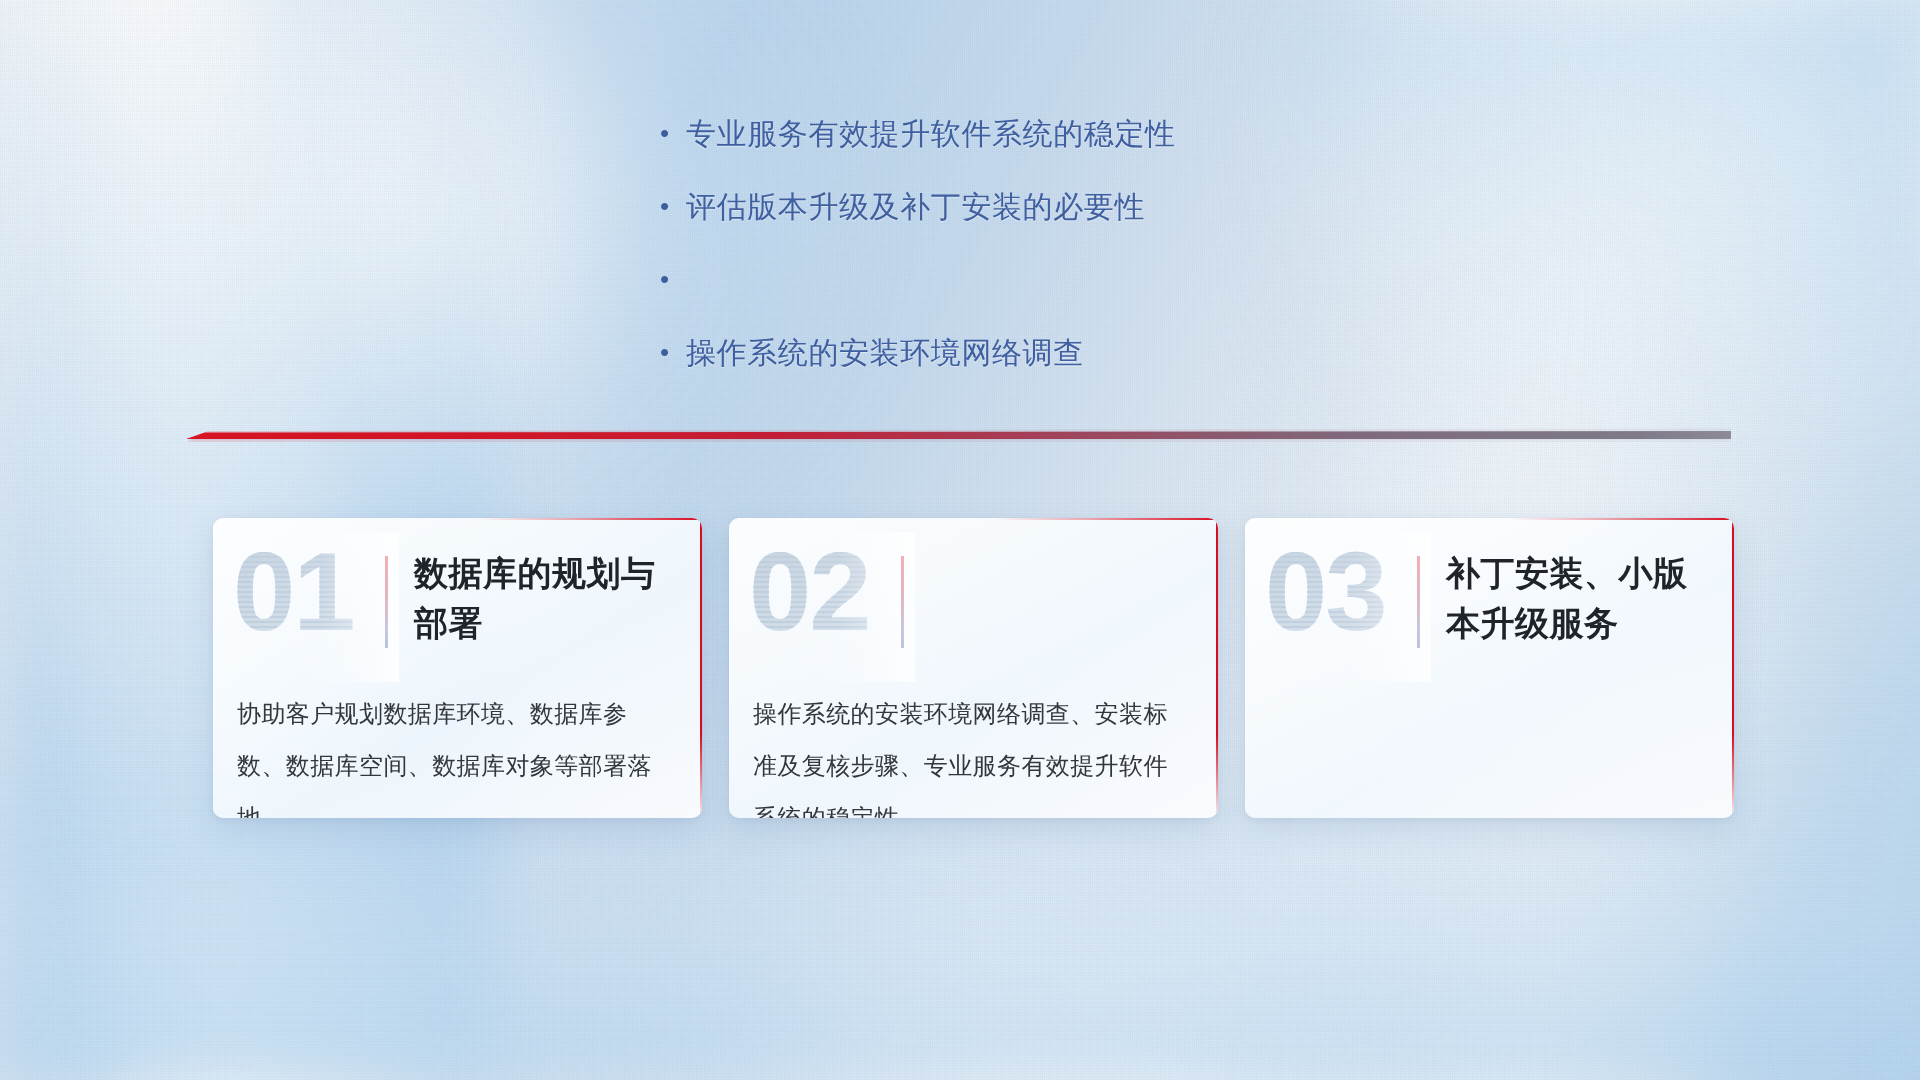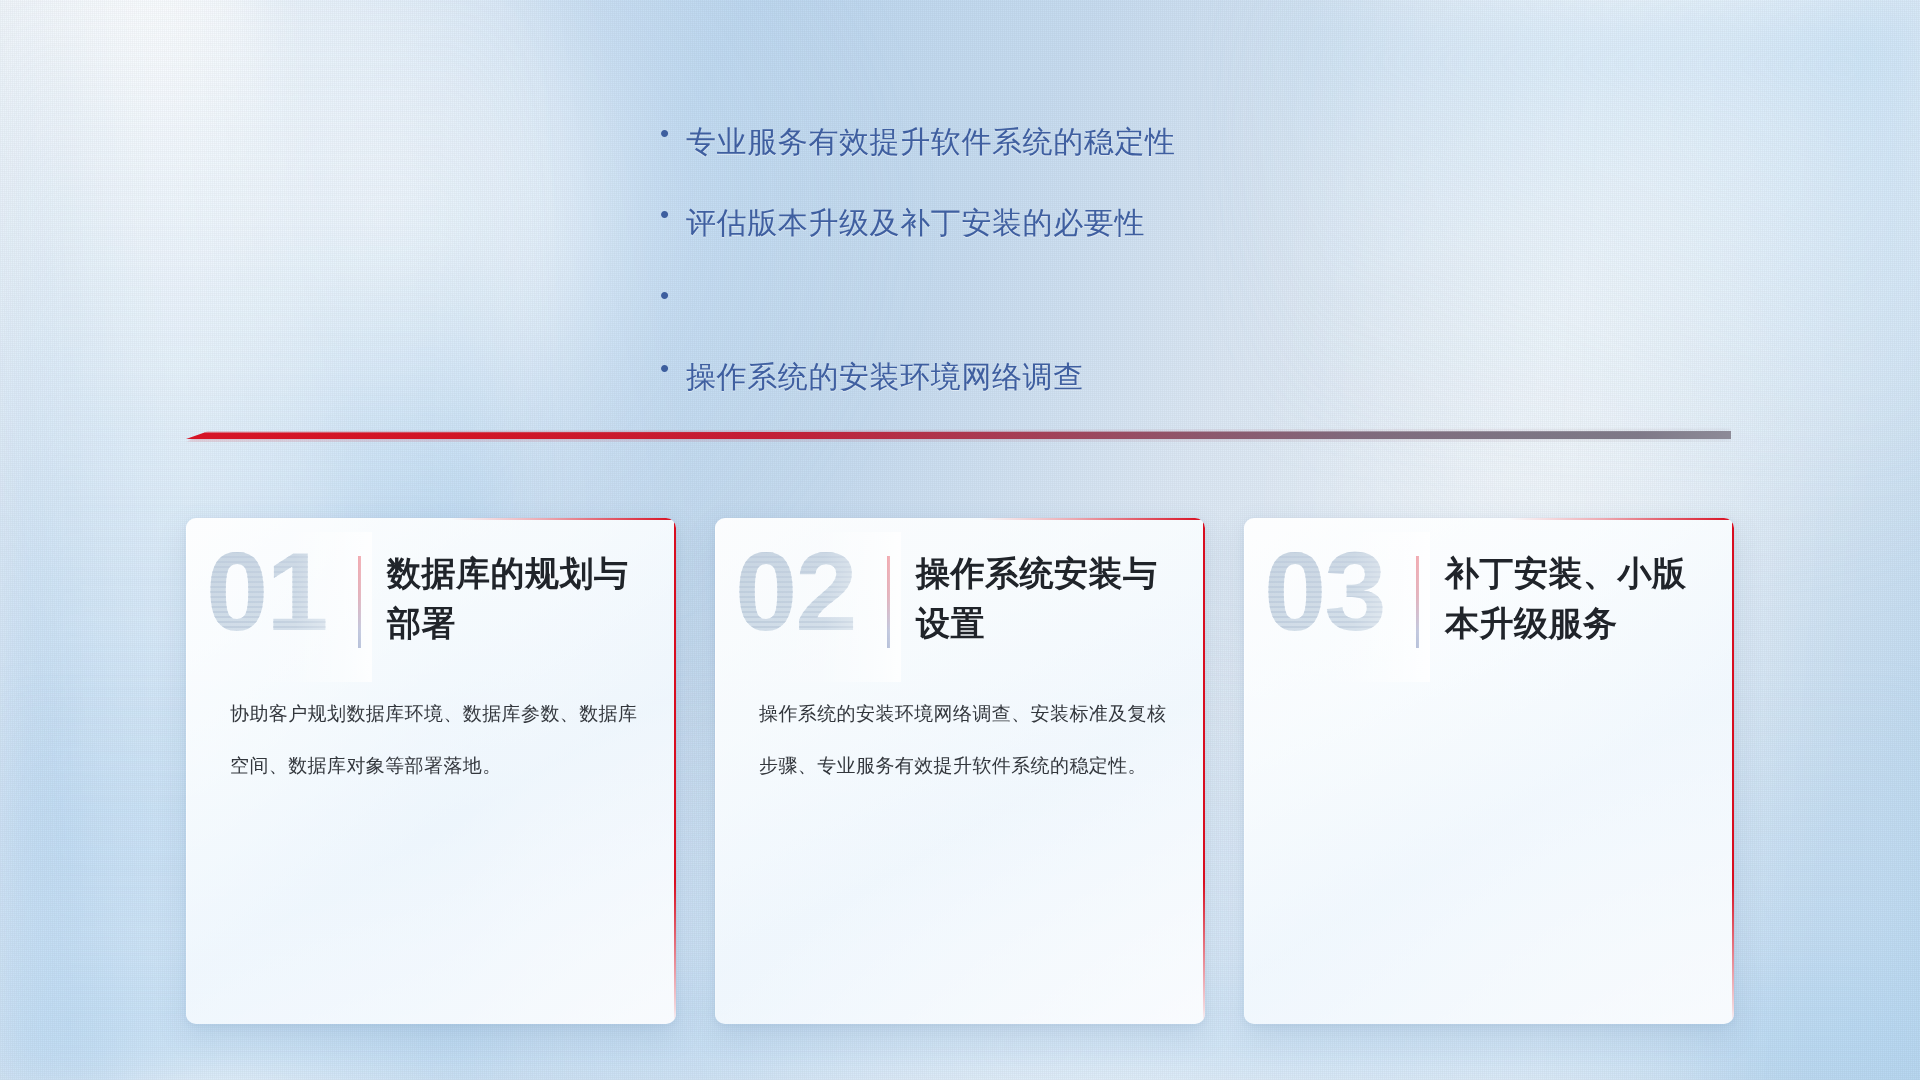--- a/index.html
+++ b/index.html
@@ -129,21 +129,20 @@
     line-height:43px;
     text-align:left;
   }
   .bullet-text{
     font-size:30px;
     line-height:43px;
     color:#3f5fa0;
     letter-spacing:.6px;
     font-weight:500;
     text-shadow:0 1px 1px rgba(255,255,255,.45);
-    margin-top:8px;
   }
 
   
   .divider-wrap{
     position:absolute;
     left:186px; top:424px;
     width:1545px; height:18px;
   }
   .divider-line{
     position:absolute; left:0; bottom:3px;
@@ -175,31 +174,32 @@
   
   .cards{
     position:absolute;
     left:186px; top:518px;
     width:1548px; height:400px;
     display:flex;
     justify-content:space-between;
   }
   .card{
     position:relative;
-    width:490px; height:506px;
+    width:490px; height:300px;
     border-radius:10px;
     background:linear-gradient(150deg,
       rgba(255,255,255,.94) 0%,
       rgba(250,253,255,.92) 30%,
       rgba(243,249,254,.90) 58%,
       rgba(252,253,255,.93) 100%);
     box-shadow:
       0 12px 30px rgba(90,125,165,.16),
       0 2px 6px rgba(90,125,165,.10);
     overflow:hidden;
+    margin-left:27px;
   }
   .card-edge-right{
     position:absolute; right:0; top:0;
     width:2px; height:100%;
     background:linear-gradient(180deg,
       #d80d20 0%, #d80d20 72%, rgba(216,13,32,.15) 97%, rgba(216,13,32,0) 100%);
   }
   .card-edge-top{
     position:absolute; right:0; top:0;
     width:46%; height:2px;
@@ -265,22 +265,22 @@
   .card-title{
     flex:1;
     font-size:34px;
     line-height:50px;
     font-weight:600;
     color:#20242a;
     letter-spacing:.5px;
     margin-top:4px;
   }
   .card-body{
-    padding:10px 34px 0 44px;
-    font-size:19px;
+    padding:10px 34px 0 24px;
+    font-size:24px;
     line-height:52px;
     color:#33373d;
     letter-spacing:.4px;
   }
 </style>
 </head>
 <body>
 
 <div class="bg-root">
   <div class="bg-base"></div>
@@ -344,21 +344,20 @@
   <div class="card">
     <div class="card-edge-left"></div>
     <div class="card-edge-right"></div>
     <div class="card-edge-top"></div>
     <div class="card-head">
       <div class="card-num">
         <div class="card-num-glyph">02</div>
         <div class="card-num-fade"></div>
       </div>
       <div class="card-rule"></div>
-      <div class="card-title">操作系统安装与设置</div>
     </div>
     <div class="card-body">操作系统的安装环境网络调查、安装标准及复核步骤、专业服务有效提升软件系统的稳定性。</div>
   </div>
 
   <div class="card">
     <div class="card-edge-left"></div>
     <div class="card-edge-right"></div>
     <div class="card-edge-top"></div>
     <div class="card-head">
       <div class="card-num">

